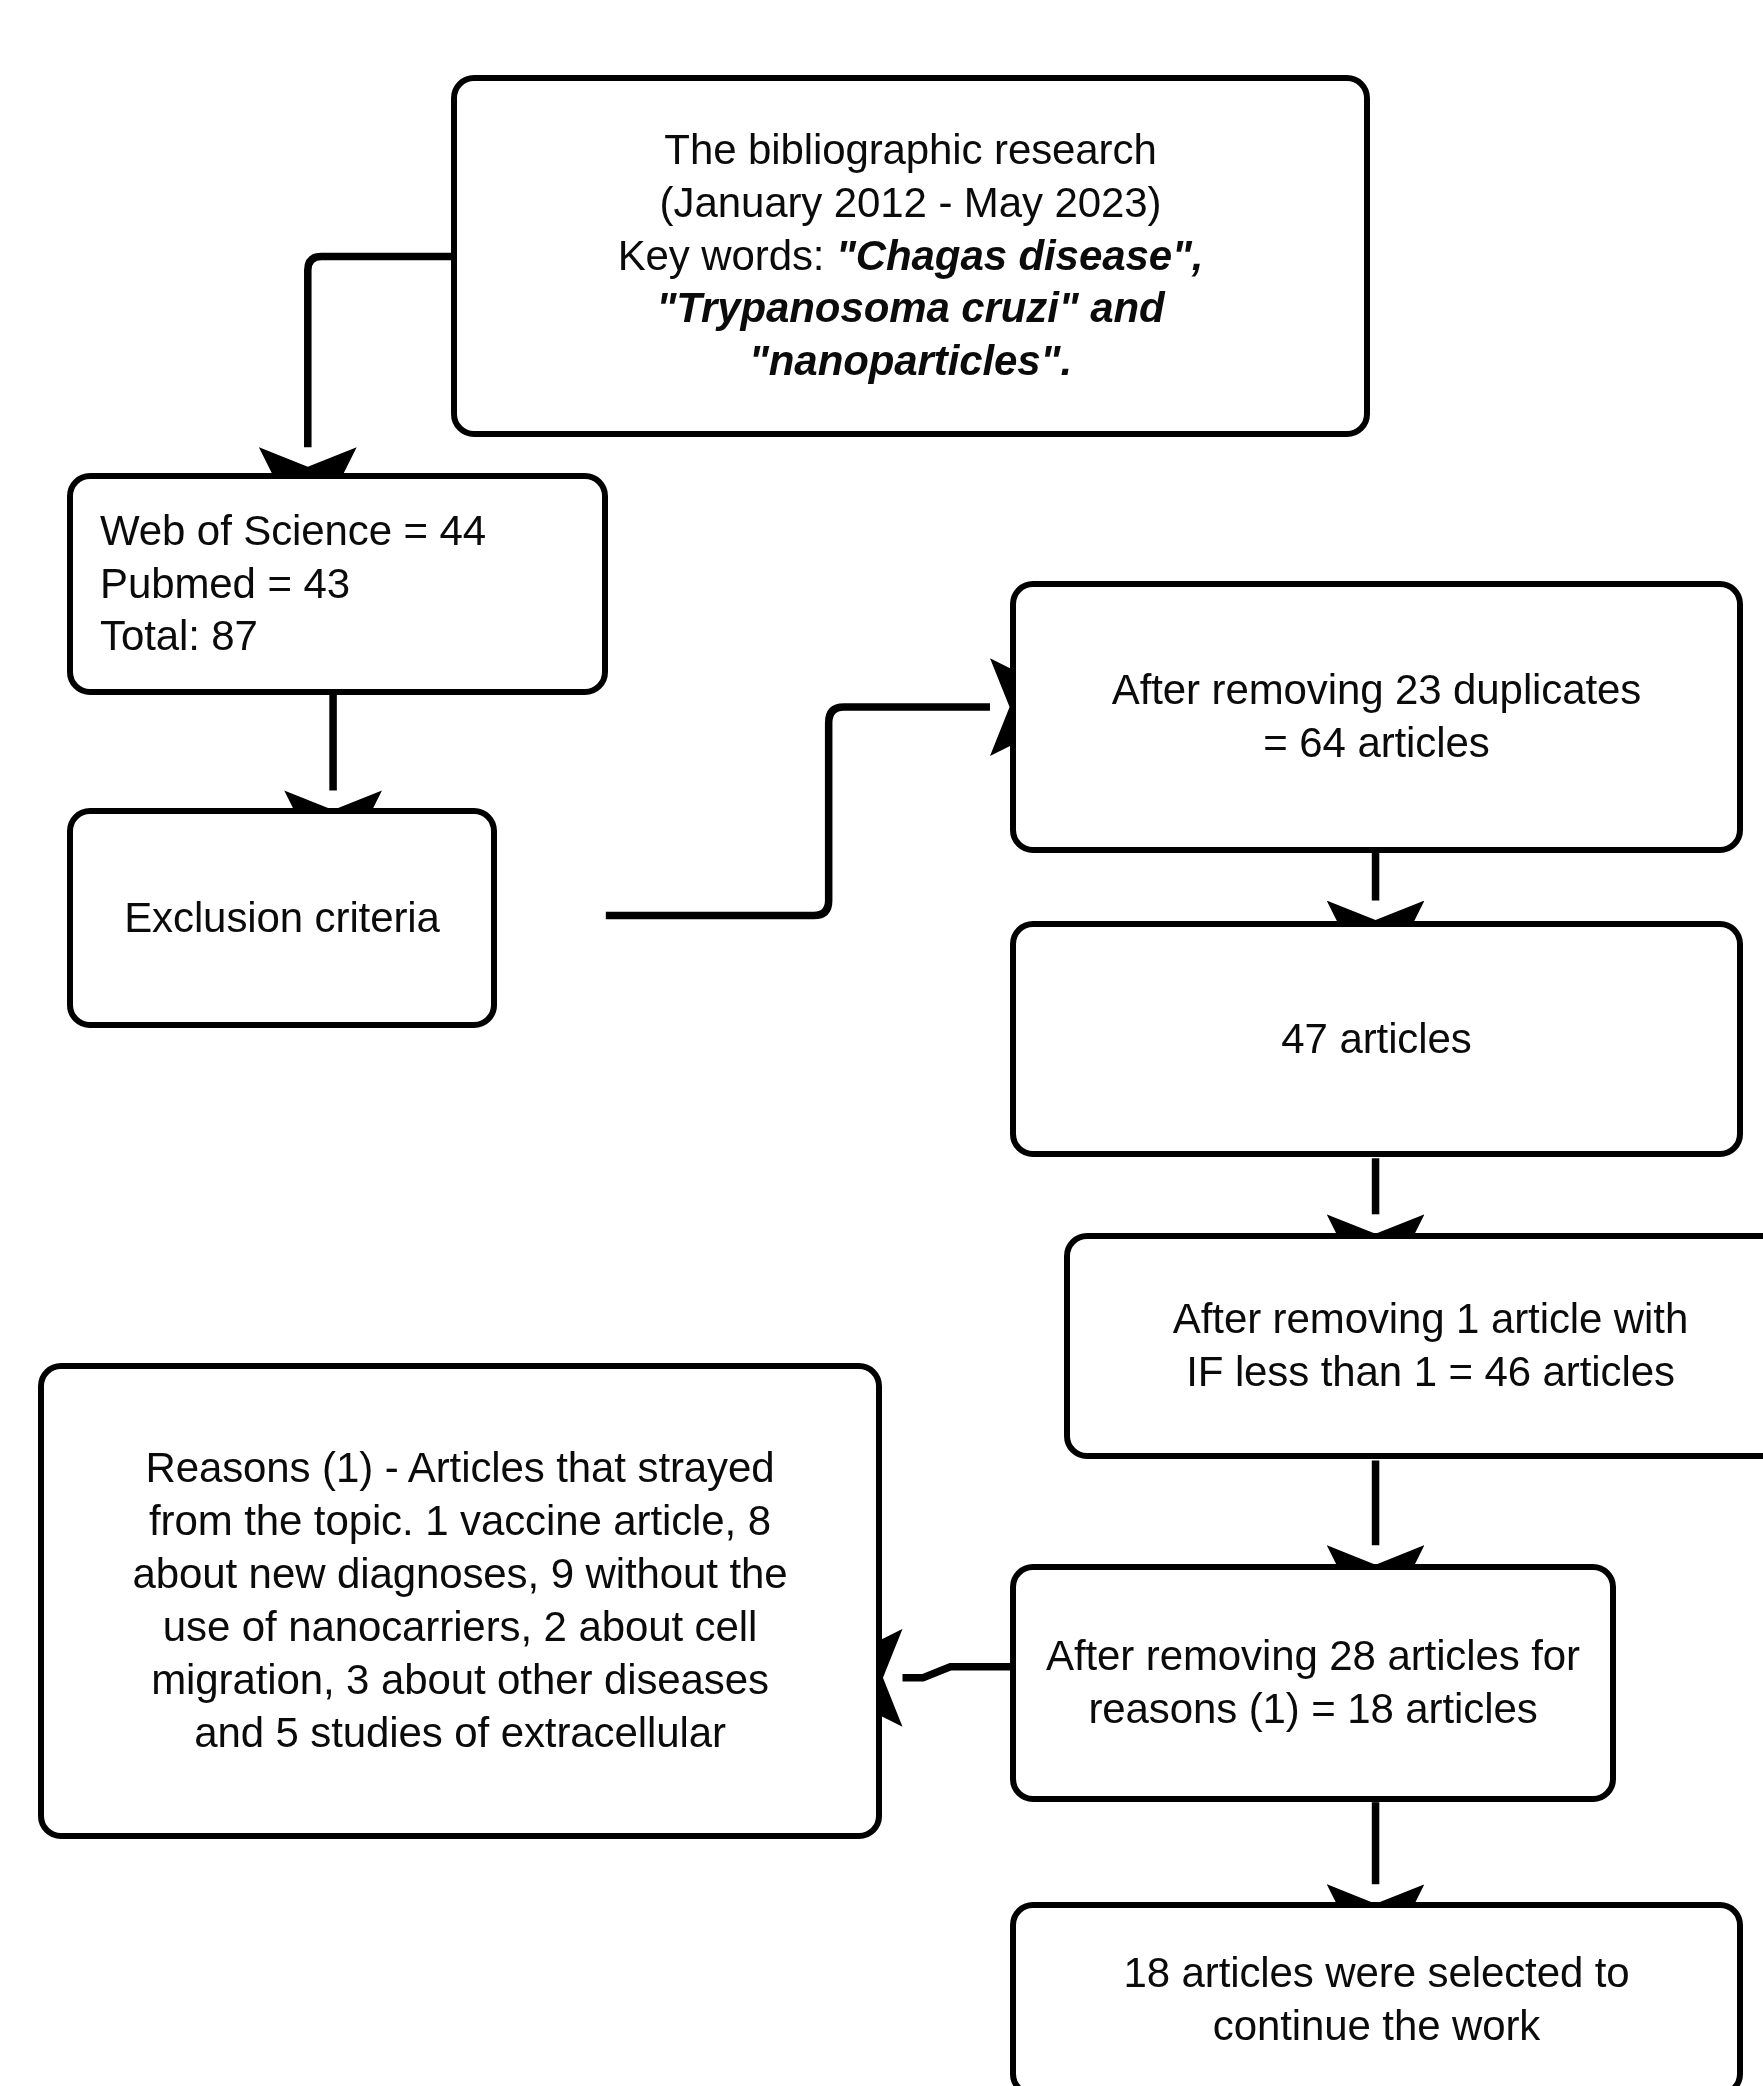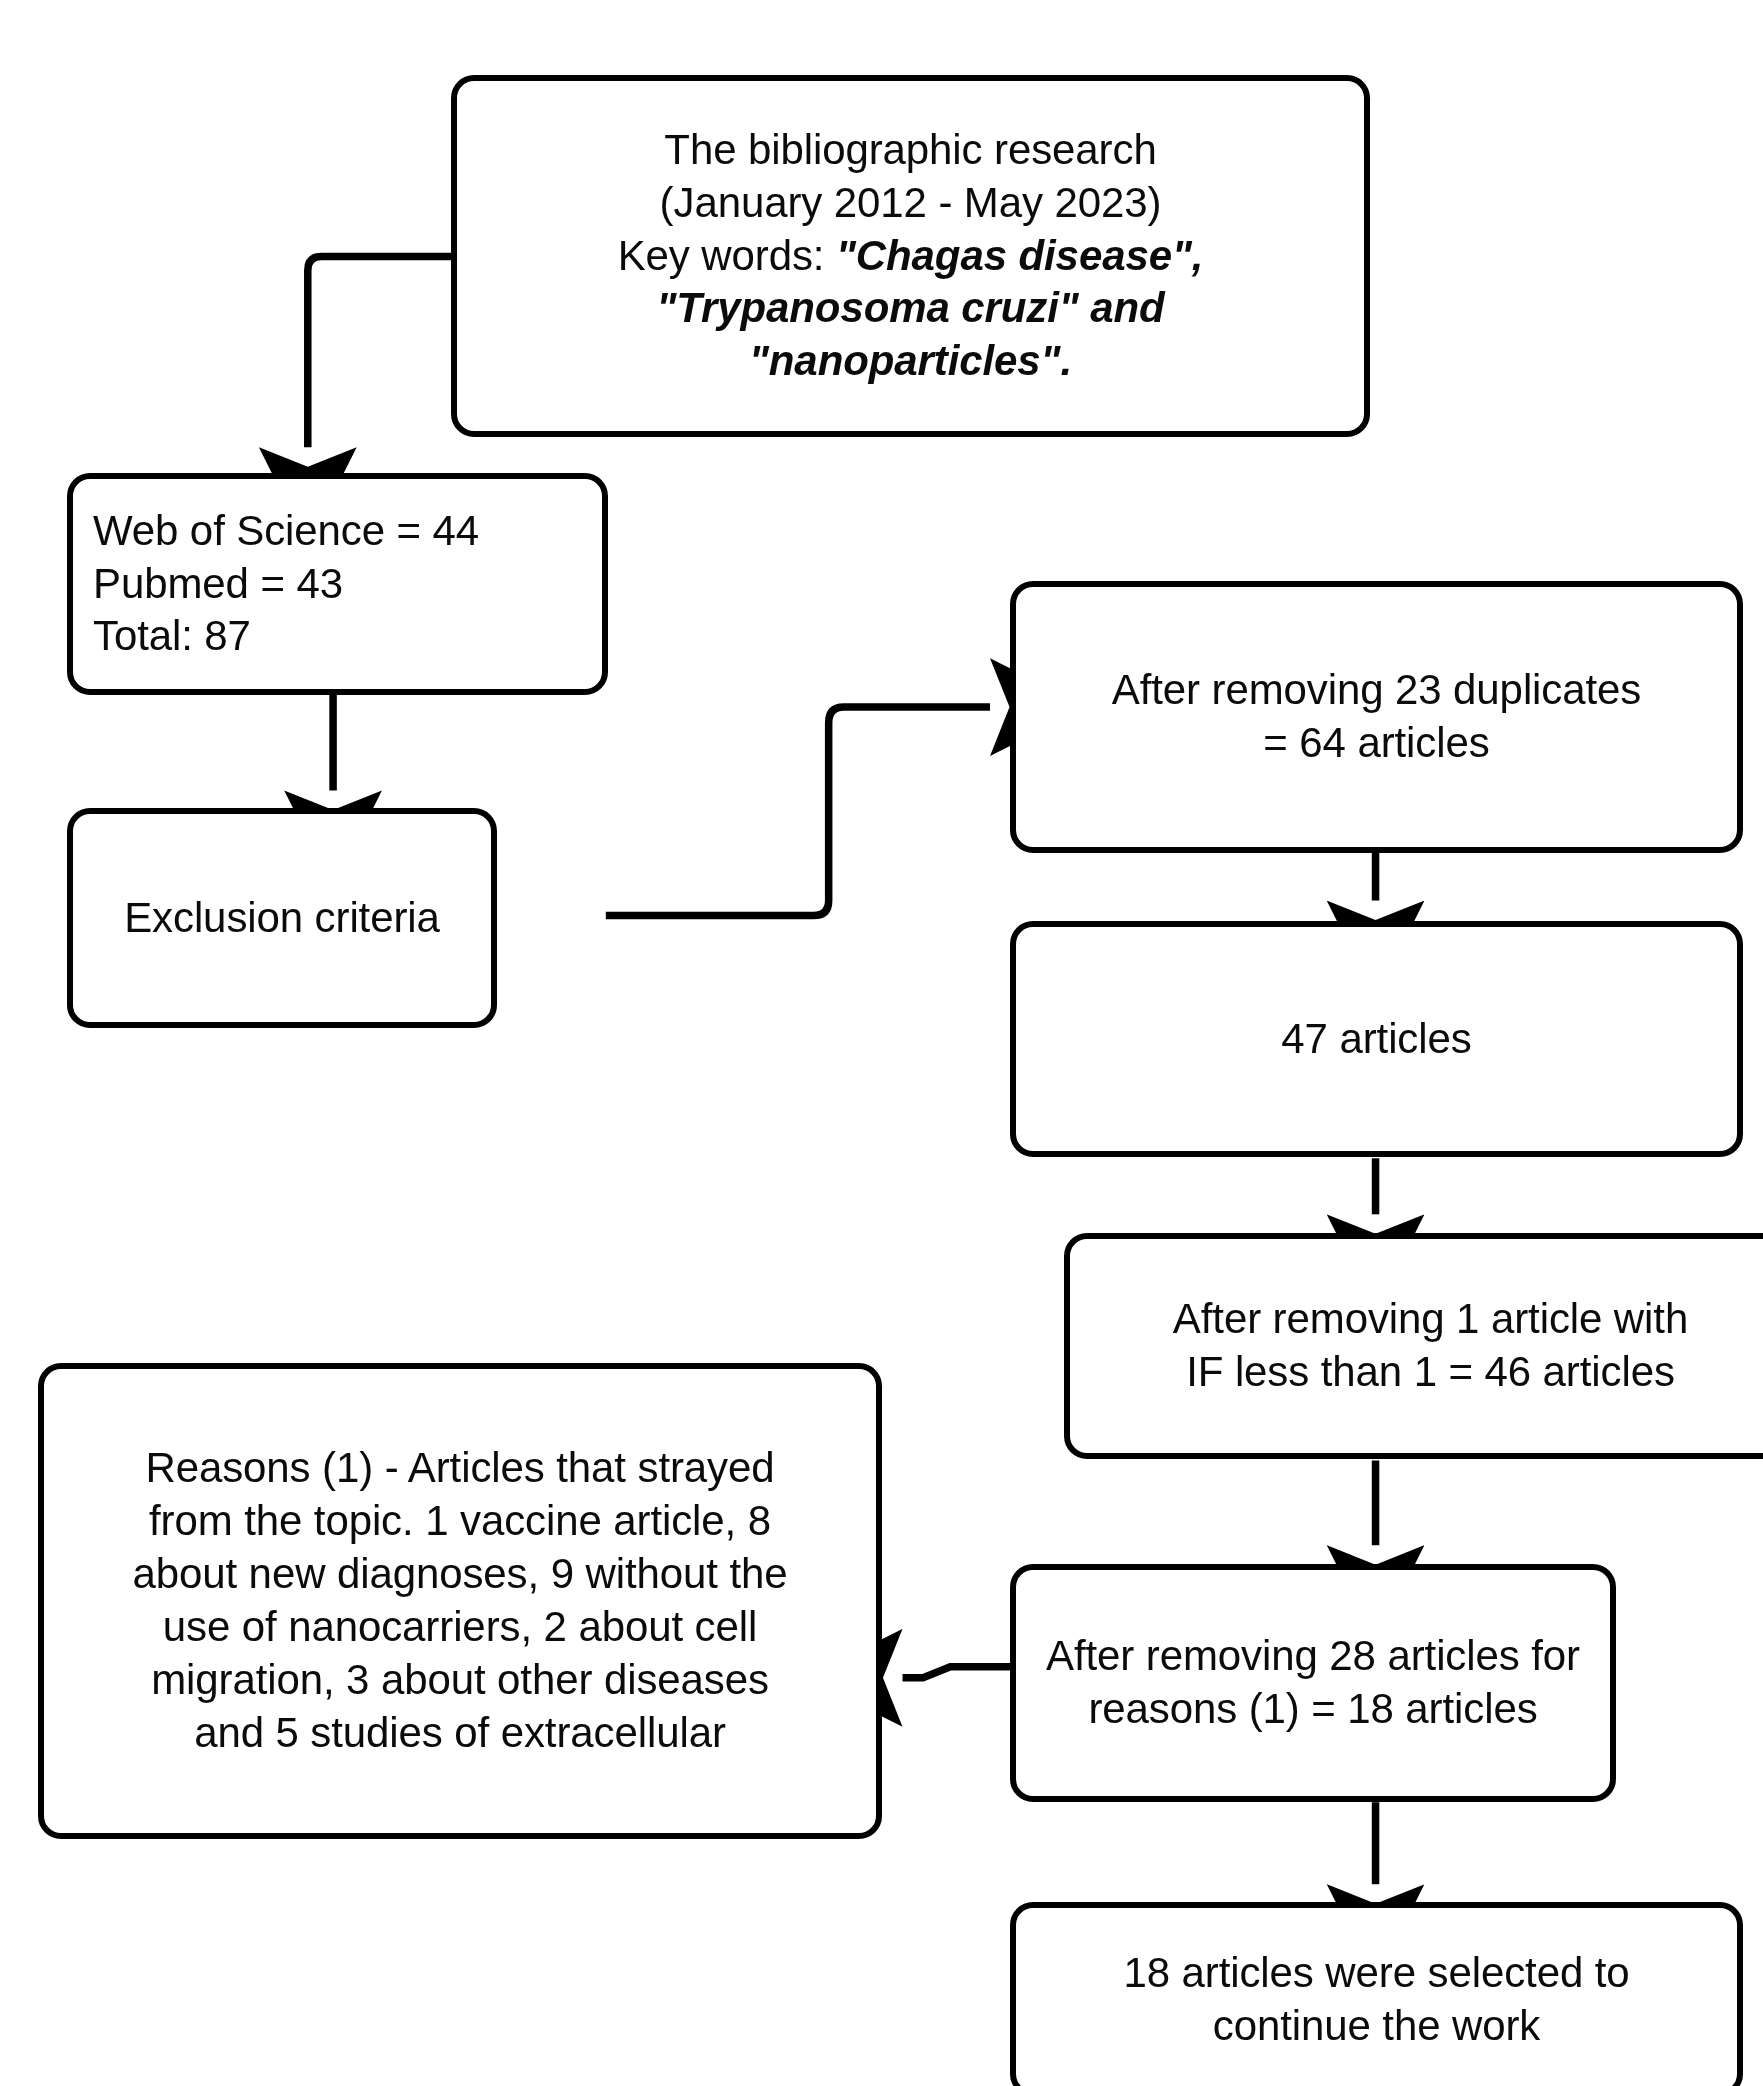--- a/index.html
+++ b/index.html
@@ -102,21 +102,21 @@
   <div class="node" style="left:451px; top:31px; width:919px; height:362px;">
     <div class="txt">
       <div>The bibliographic research</div>
       <div>(January 2012 - May 2023)</div>
       <div><span>Key words: </span><span class="ital">"Chagas disease",</span></div>
       <div class="ital">"Trypanosoma cruzi" and</div>
       <div class="ital">"nanoparticles".</div>
     </div>
   </div>
 
-  <div class="node align-left" style="left:67px; top:429px; width:541px; height:222px; padding-left:20px;">
+  <div class="node align-left" style="left:67px; top:429px; width:541px; height:222px; padding-left:27px;">
     <div class="txt">
       <div>Web of Science =  44</div>
       <div>Pubmed = 43</div>
       <div>Total: 87</div>
     </div>
   </div>
 
   <div class="node" style="left:67px; top:764px; width:430px; height:220px;">
     <div class="txt">
       <div>Exclusion criteria</div>

